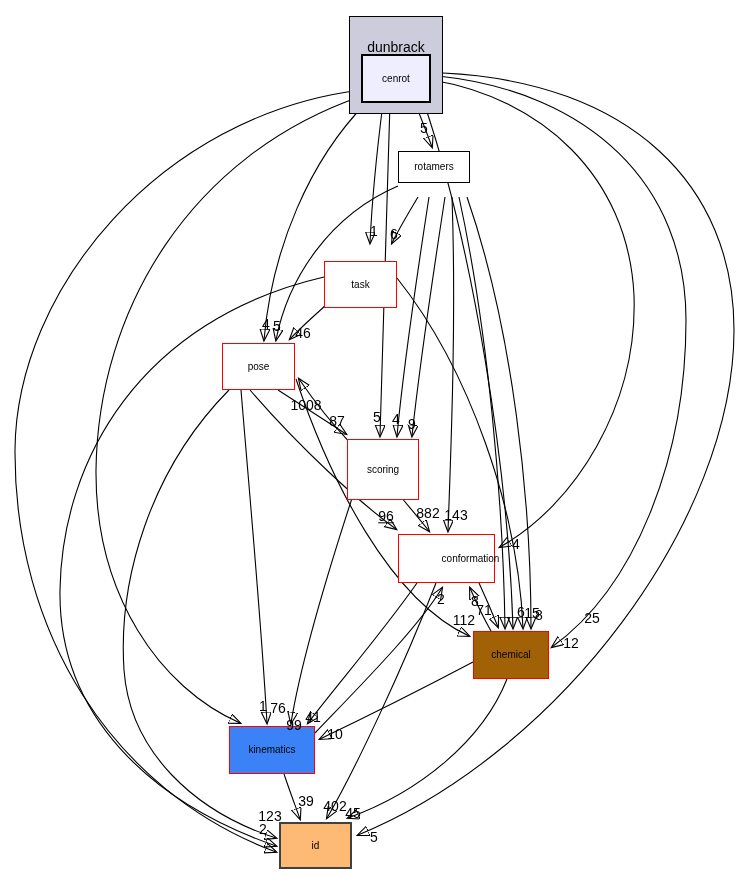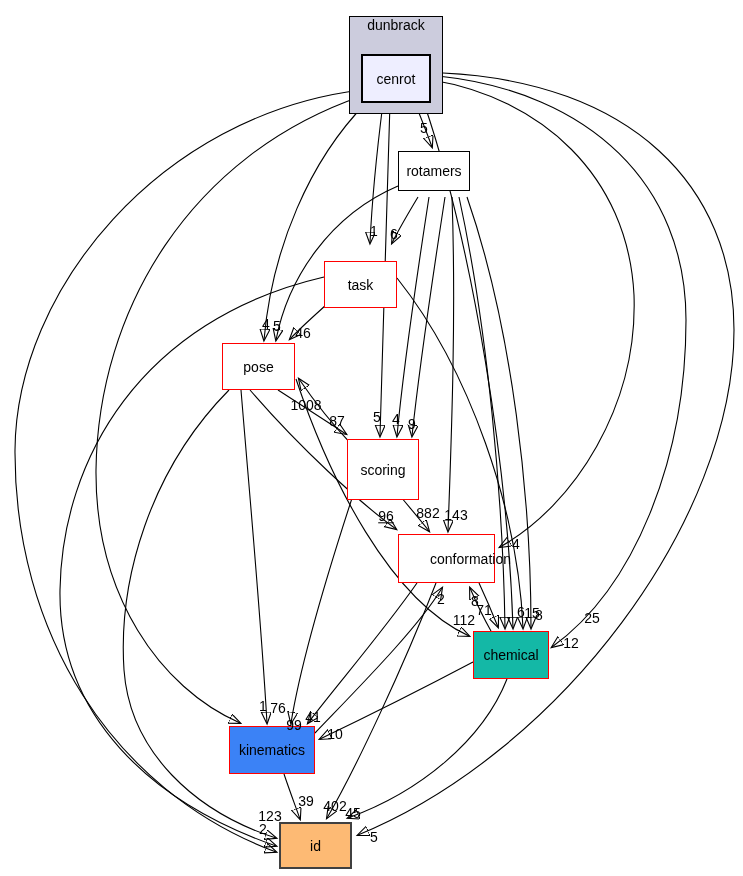--- a/index.html
+++ b/index.html
@@ -6,25 +6,25 @@
   .stage{
     position:relative;width:743px;height:876px;background:#ffffff;
     font-family:"Liberation Sans", sans-serif;color:#000;overflow:hidden;
   }
   .edges{position:absolute;left:0;top:0;width:743px;height:876px;}
   .edges path{fill:none;stroke:#000;stroke-width:1.1px;}
   .cluster{
     position:absolute;box-sizing:border-box;border:1px solid #000;
     text-align:center;font-size:14px;
   }
-  .cluster-label{display:inline-block;padding-top:0;}
+  .cluster-label{display:inline-block;padding-top:22px;}
   .node{
     position:absolute;box-sizing:border-box;background:#fff;border:1.5px solid #000;
     display:flex;align-items:center;justify-content:center;
-    font-size:14px;line-height:1;cursor:pointer;
+    font-size:10px;line-height:1;cursor:pointer;
   }
   .edge-label{
     position:absolute;transform:translate(-50%,-55%);
     font-size:14px;line-height:1;white-space:nowrap;
   }
 </style>
 </head>
 <body>
 
 <div class="stage">
@@ -72,26 +72,26 @@
     <path d="M324,277 C140,320 62,460 60,590 C58,715 150,802 276,846" marker-end="url(#arr)"></path>
     <path d="M361,90 C160,115 16,290 15,450 C14,630 110,790 276,852" marker-end="url(#arr)"></path>
   </svg>
 
   <div class="cluster" id="cluster-box" style="left: 349px; top: 16px; width: 94px; height: 98px; background: rgb(204, 204, 221); border-color: rgb(0, 0, 0);">
     <span class="cluster-label">dunbrack</span>
   </div>
 
   <div id="node-layer">
       <div class="node" style="left: 361px; top: 54px; width: 70px; height: 49px; border-color: rgb(0, 0, 0); border-width: 2px; background: rgb(238, 238, 255);">cenrot</div>
-      <div class="node" style="left: 398px; top: 151px; width: 72px; height: 40px; border-color: rgb(0, 0, 0); border-width: 1px; background: rgb(255, 255, 255);">rotamers</div>
+      <div class="node" style="left: 398px; top: 151px; width: 72px; height: 32px; border-color: rgb(0, 0, 0); border-width: 1px; background: rgb(255, 255, 255);">rotamers</div>
       <div class="node" style="left: 324px; top: 247px; width: 73px; height: 47px; border-color: rgb(255, 0, 0); border-width: 1.5px; background: rgb(255, 255, 255); margin-top: 14px;">task</div>
       <div class="node" style="left: 222px; top: 343px; width: 73px; height: 47px; border-color: rgb(255, 0, 0); border-width: 1.5px; background: rgb(255, 255, 255);">pose</div>
       <div class="node" style="left: 347px; top: 439px; width: 72px; height: 61px; border-color: rgb(255, 0, 0); border-width: 1.5px; background: rgb(255, 255, 255);">scoring</div>
       <div class="node" style="left: 398px; top: 534px; width: 97px; height: 49px; border-color: rgb(255, 0, 0); border-width: 1.5px; background: rgb(255, 255, 255); padding-left: 48px;">conformation</div>
-      <div class="node" style="left: 473px; top: 631px; width: 76px; height: 48px; border-color: rgb(255, 0, 0); border-width: 1.5px; background: #14b8a6;">chemical</div>
+      <div class="node" style="left: 473px; top: 631px; width: 76px; height: 48px; border-color: rgb(255, 0, 0); border-width: 1.5px; background: #a16207;">chemical</div>
       <div class="node" style="left: 229px; top: 726px; width: 86px; height: 48px; border-color: rgb(255, 0, 0); border-width: 1.5px; background: #3b82f6;">kinematics</div>
       <div class="node" style="left: 279px; top: 822px; width: 73px; height: 47px; border-color: rgb(64, 64, 64); border-width: 2px; background: #fdba74;">id</div>
       <span class="edge-label" style="left: 424px; top: 129px;">5</span>
       <span class="edge-label" style="left: 374px; top: 232px;">1</span>
       <span class="edge-label" style="left: 394px; top: 235px;">6</span>
       <span class="edge-label" style="left: 266px; top: 325px;">4</span>
       <span class="edge-label" style="left: 277px; top: 327px;">5</span>
       <span class="edge-label" style="left: 303px; top: 334px;">46</span>
       <span class="edge-label" style="left: 306px; top: 406px;">1008</span>
       <span class="edge-label" style="left: 337px; top: 422px;">87</span>

